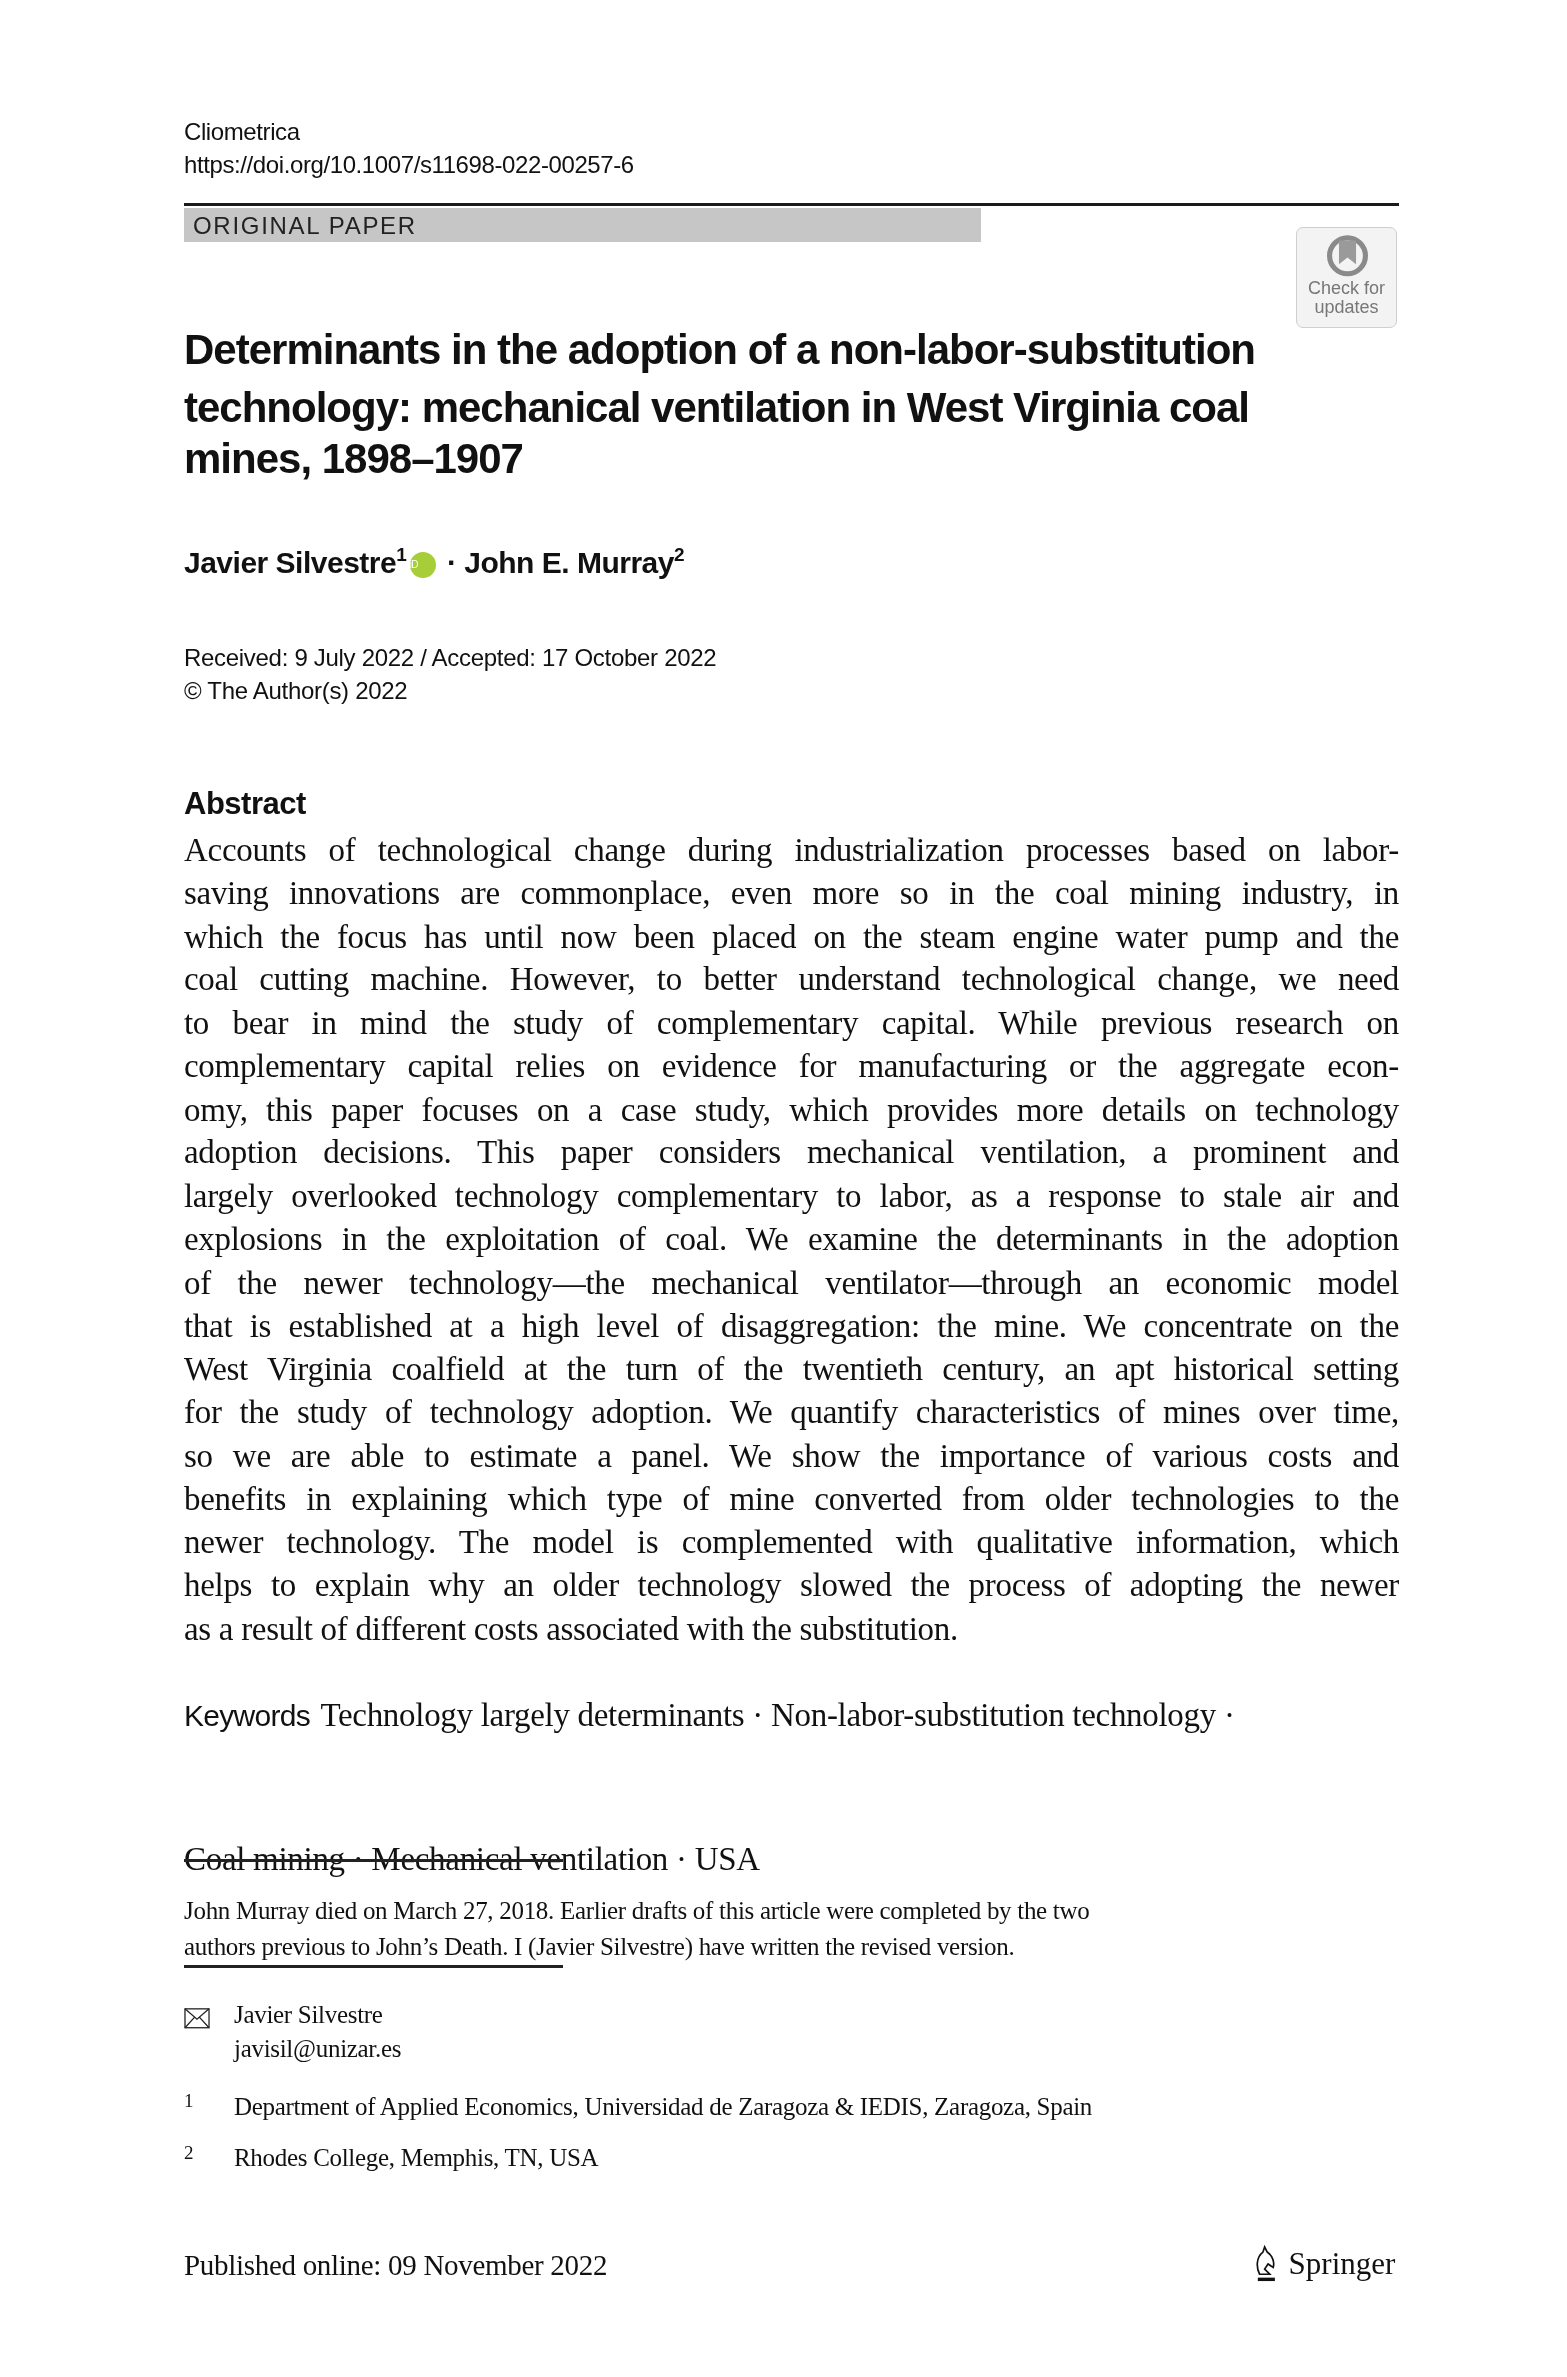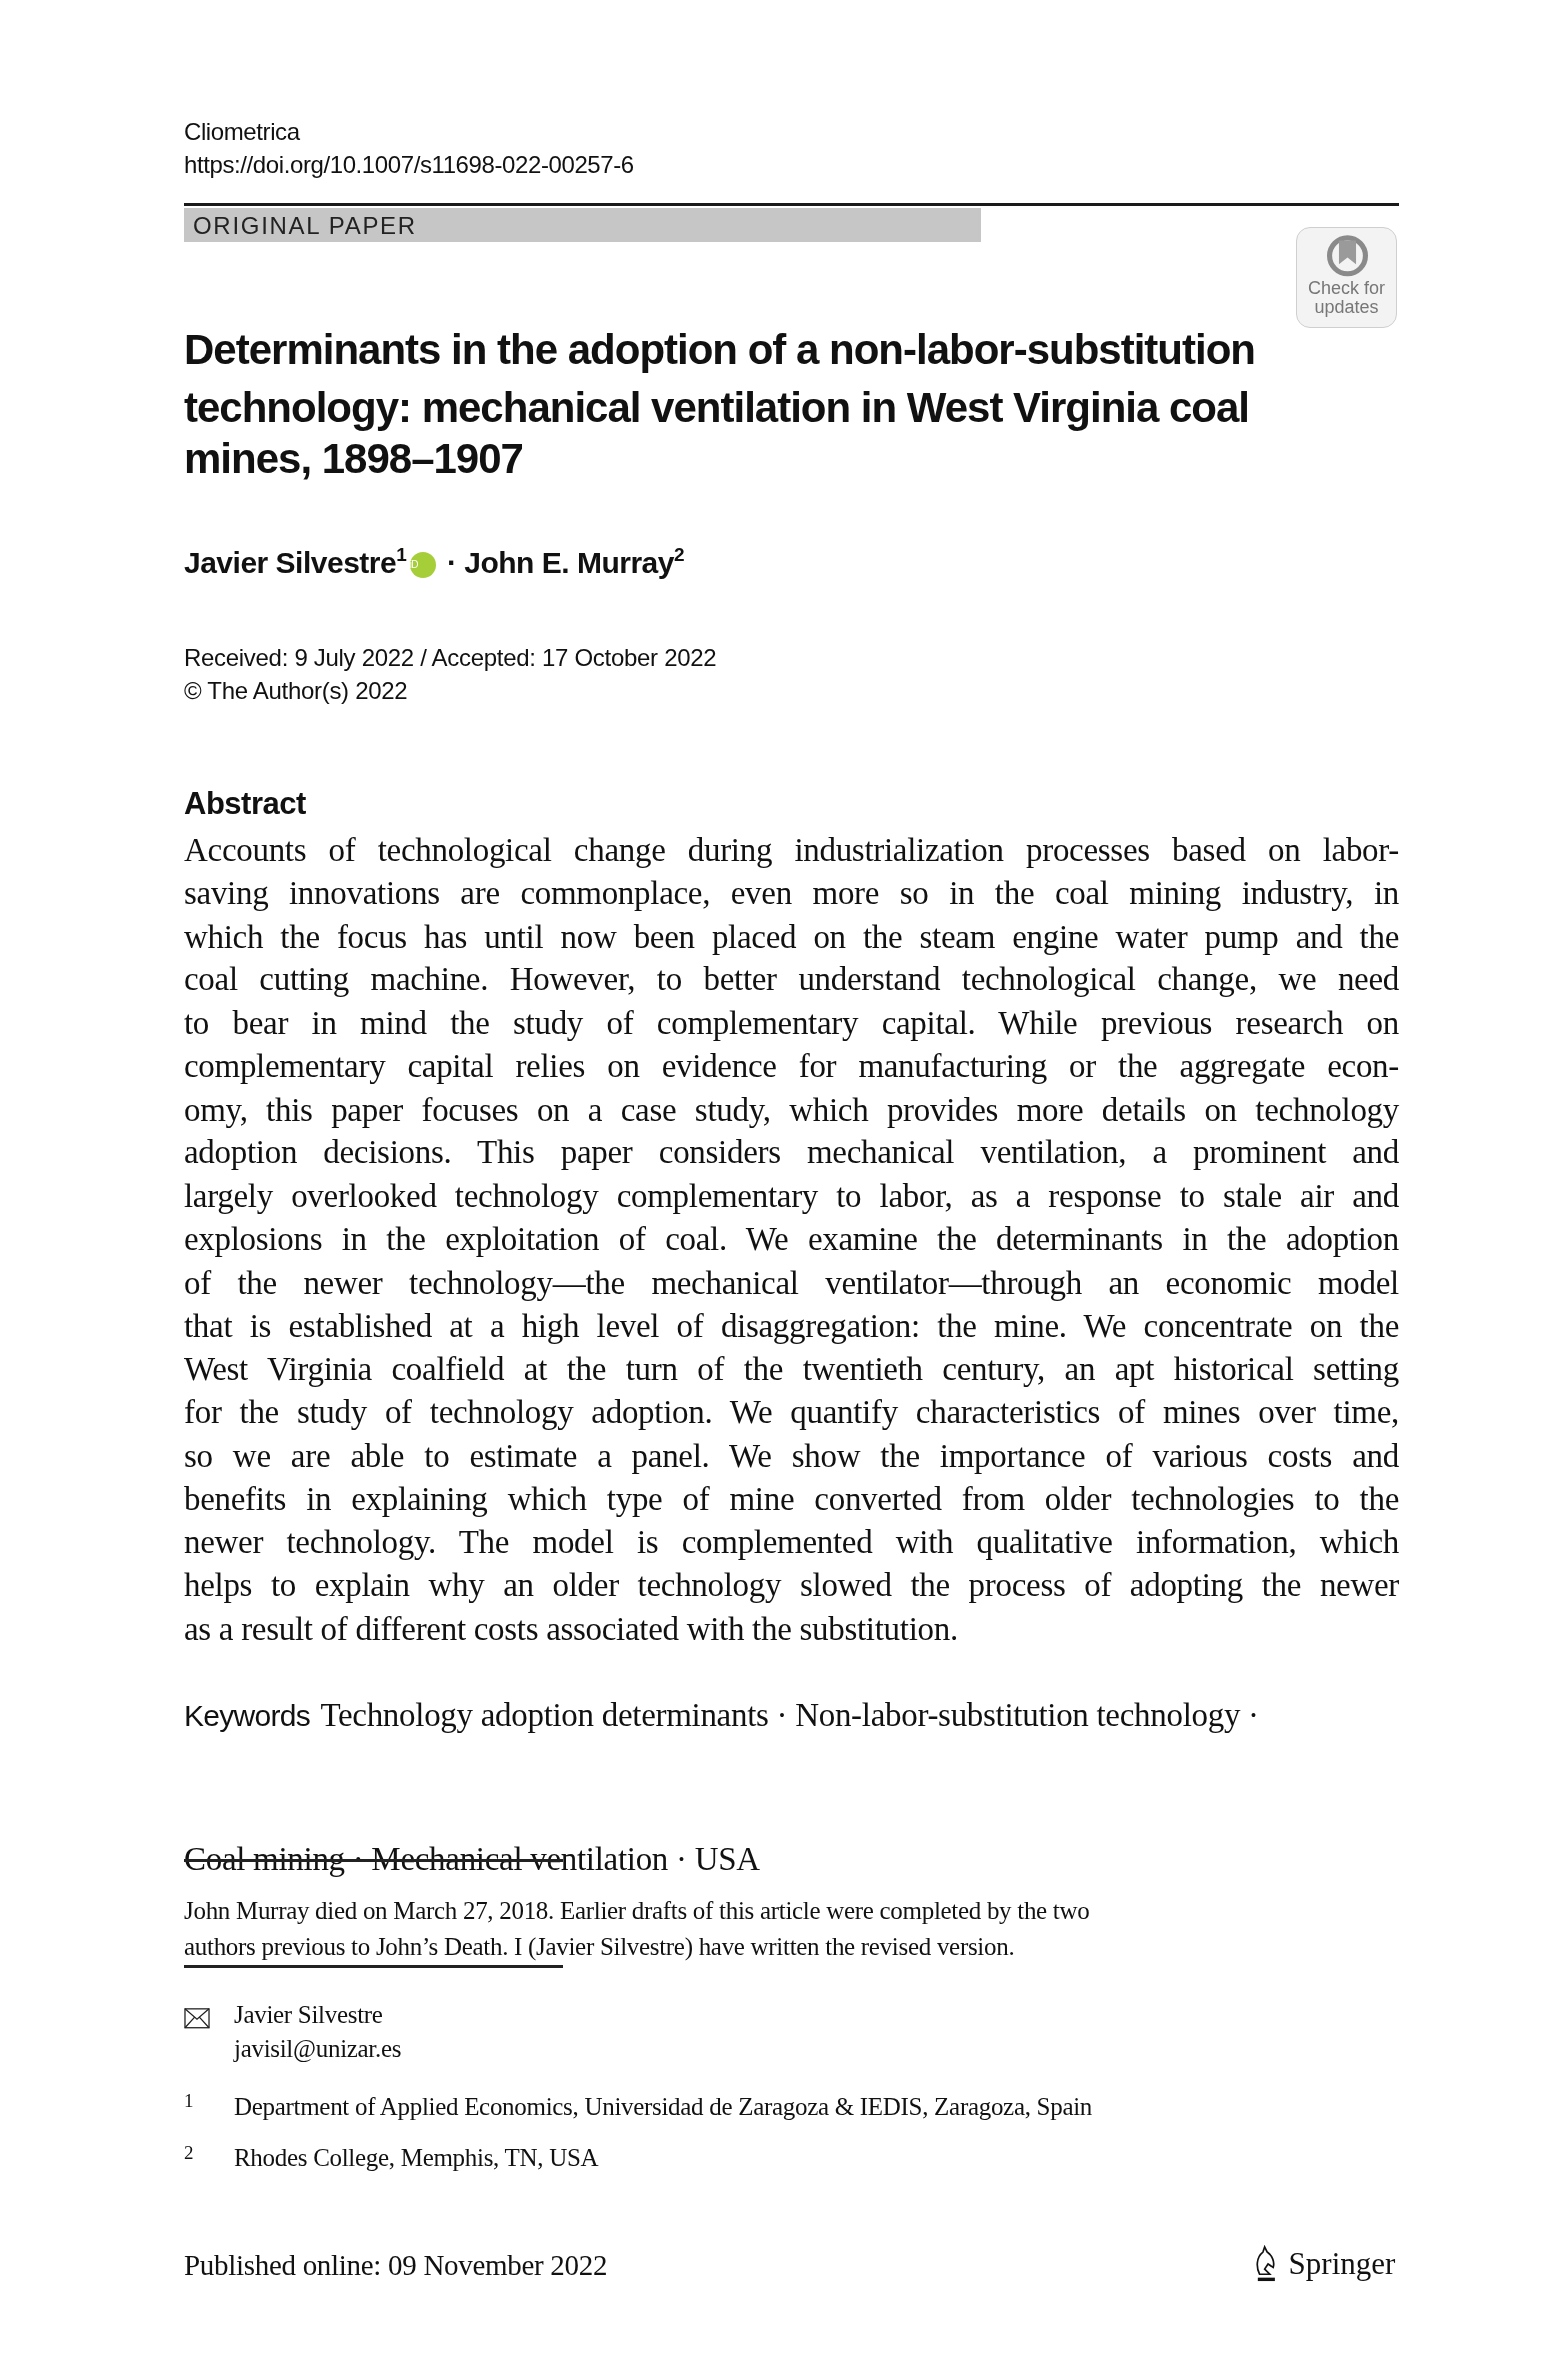--- a/index.html
+++ b/index.html
@@ -5,21 +5,21 @@
   html, body { margin: 0; padding: 0; background: #ffffff; }
   body { width: 1568px; height: 2377px; position: relative; overflow: hidden; color: #111; }
   .abs { position: absolute; }
   .sans { font-family: "Liberation Sans", "DejaVu Sans", sans-serif; }
   .serif { font-family: "Liberation Serif", "DejaVu Serif", serif; }
   .journal { left: 184px; top: 118px; font-size: 24px; letter-spacing: -0.4px; text-align: right; }
   .doi { left: 184px; top: 151px; font-size: 24px; letter-spacing: -0.4px; }
   .top-rule { left: 184px; top: 203px; width: 1215px; height: 3.4px; background: #1a1a1a; }
   .type-bar { left: 184px; top: 208px; width: 797px; height: 34px; background: #c6c6c6; }
   .type-label { left: 193px; top: 212px; font-size: 24px; font-weight: normal; letter-spacing: 1.7px; color: #222; }
-  .badge { left: 1296px; top: 227px; width: 101px; height: 101px; border: 0.9px solid #cfcfcf; border-radius: 14px; background: #f3f3f3; box-sizing: border-box; }
+  .badge { left: 1296px; top: 227px; width: 101px; height: 101px; border: 0.9px solid #cfcfcf; border-radius: 7px; background: #f3f3f3; box-sizing: border-box; }
   .badge svg { position: absolute; left: 30px; top: 6.9px; }
   .badge-text { position: absolute; left: 0; width: 99px; text-align: center; font-size: 18px; color: #777; line-height: 19px; }
   .title { left: 184px; font-size: 42px; font-weight: bold; letter-spacing: -1px; white-space: nowrap; }
   .authors { left: 184px; top: 544px; font-size: 30px; font-weight: bold; letter-spacing: -0.5px; white-space: nowrap; }
   .authors sup { font-size: 19px; vertical-align: 12px; }
   .orcid { display: inline-block; width: 26px; height: 26px; border-radius: 50%; background: #a6ce39; color: #fff; font-size: 10px; font-weight: normal; text-align: left; line-height: 26px; vertical-align: 5.1px; margin: 0 3.4px; }
   .dates { left: 184px; top: 644px; font-size: 24px; letter-spacing: -0.3px; }
   .copyright { left: 184px; top: 677px; font-size: 24px; letter-spacing: -0.3px; }
   .abs-heading { left: 184px; top: 786px; font-size: 31px; font-weight: bold; letter-spacing: -0.5px; }
   .abs-line { left: 184px; width: 1215px; font-size: 33px; text-align: justify; text-align-last: justify; white-space: nowrap; line-height: 39px; letter-spacing: -0.3px; }
@@ -83,21 +83,21 @@
   <div class="abs serif abs-line" style="top:1350px">West Virginia coalfield at the turn of the twentieth century, an apt historical setting</div>
   <div class="abs serif abs-line" style="top:1393px">for the study of technology adoption. We quantify characteristics of mines over time,</div>
   <div class="abs serif abs-line" style="top:1437px">so we are able to estimate a panel. We show the importance of various costs and</div>
   <div class="abs serif abs-line" style="top:1480px">benefits in explaining which type of mine converted from older technologies to the</div>
   <div class="abs serif abs-line" style="top:1523px">newer technology. The model is complemented with qualitative information, which</div>
   <div class="abs serif abs-line" style="top:1566px">helps to explain why an older technology slowed the process of adopting the newer</div>
   <div class="abs serif abs-line last" style="top:1610px">as a result of different costs associated with the substitution.</div>
 </div>
 
 <div class="abs serif kw-line" style="top:1696px">
-  <span class="kw-label">Keywords</span><span>Technology adoption determinants · Non-labor-substitution technology ·</span>
+  <span class="kw-label">Keywords</span><span>Technology largely determinants · Non-labor-substitution technology ·</span>
 </div>
 <div class="abs serif kw-line" style="top:1840px">Coal mining · Mechanical ventilation · USA</div>
 
 <div class="abs fn-rule" style="top:1859px"></div>
 <div class="abs serif fn-text" style="top:1897px">John Murray died on March 27, 2018. Earlier drafts of this article were completed by the two</div>
 <div class="abs serif fn-text" style="top:1933px">authors previous to John’s Death. I (Javier Silvestre) have written the revised version.</div>
 <div class="abs fn-rule" style="top:1965px"></div>
 
 <svg class="abs mail-icon" width="26" height="20.6" viewBox="0 0 30 24">
   <rect x="1" y="1" width="28" height="22" fill="none" stroke="#222" stroke-width="1.5"></rect>

